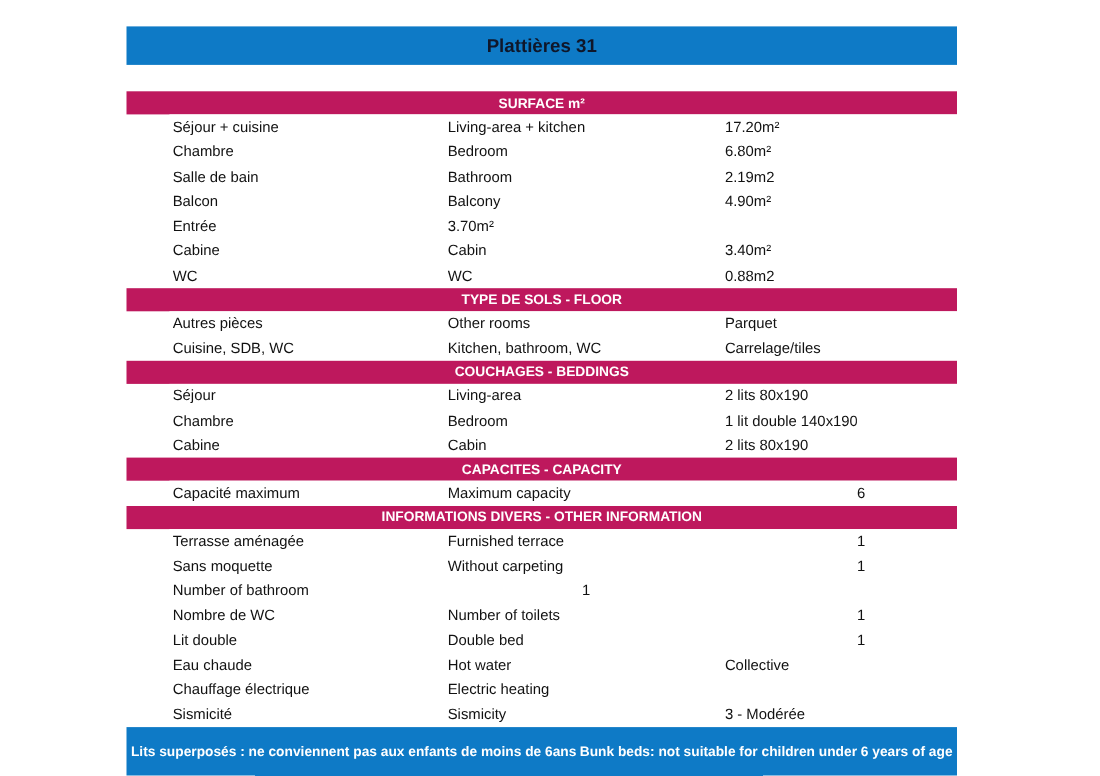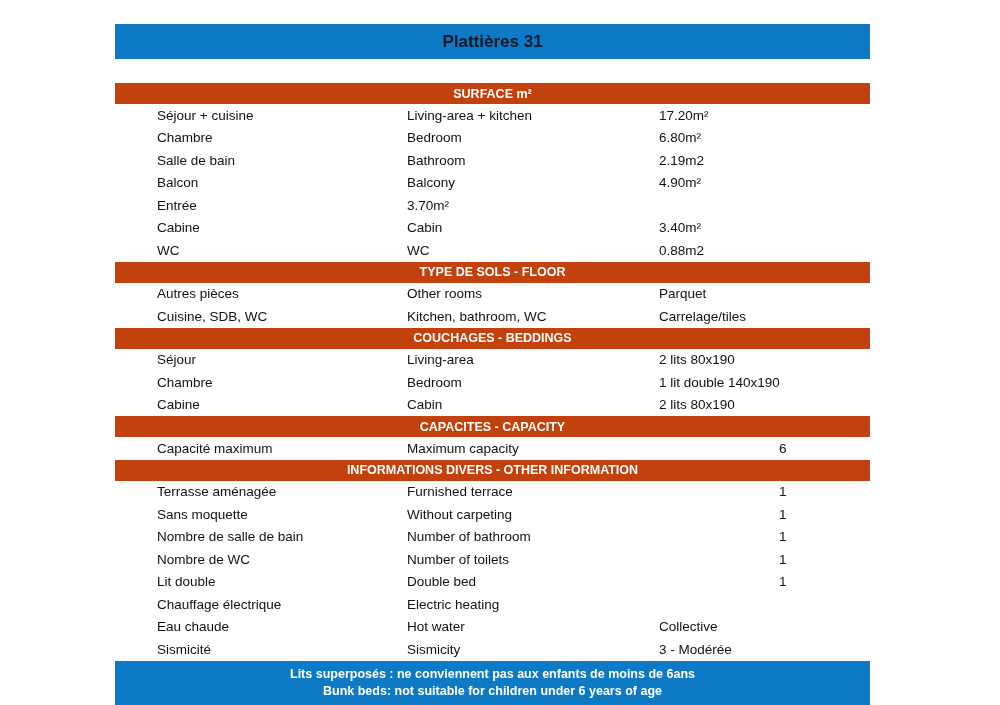--- a/index.html
+++ b/index.html
@@ -21,21 +21,21 @@
     color: #0f172a;
     font-weight: bold;
     font-size: 17px;
     display: flex;
     align-items: center;
     justify-content: center;
   }
   .title-gap { height: 24px; }
   .section-header {
     height: 21px;
-    background: #c2410c;
+    background: #be185d;
     color: #ffffff;
     font-weight: bold;
     font-size: 12.5px;
     display: flex;
     align-items: center;
     justify-content: center;
   }
   .row {
     height: 22.5px;
     display: flex;
@@ -49,21 +49,20 @@
   .col-en  { flex: 0 0 252px; white-space: nowrap; overflow: hidden; }
   .col-val { flex: 0 0 120px; white-space: nowrap; overflow: hidden; }
   .col-num { flex: 1 1 auto;  white-space: nowrap; overflow: hidden; }
   .footer-bar {
     height: 44px;
     background: #0e7ac6;
     color: #ffffff;
     font-weight: bold;
     font-size: 12.5px;
     display: flex;
-    flex-direction: column;
     align-items: center;
     justify-content: center;
     gap: 3px;
     text-align: center;
   }
 </style>
 </head>
 <body>
 
 <div class="sheet">
@@ -163,50 +162,49 @@
     <span class="col-val"></span>
     <span class="col-num">1</span>
   </div>
   <div class="row">
     <span class="col-fr">Sans moquette</span>
     <span class="col-en">Without carpeting</span>
     <span class="col-val"></span>
     <span class="col-num">1</span>
   </div>
   <div class="row">
-    <span class="col-fr">Nombre de salle de bain</span>
     <span class="col-en">Number of bathroom</span>
     <span class="col-val"></span>
     <span class="col-num">1</span>
   </div>
   <div class="row">
     <span class="col-fr">Nombre de WC</span>
     <span class="col-en">Number of toilets</span>
     <span class="col-val"></span>
     <span class="col-num">1</span>
   </div>
   <div class="row">
     <span class="col-fr">Lit double</span>
     <span class="col-en">Double bed</span>
     <span class="col-val"></span>
     <span class="col-num">1</span>
-  </div>
-  <div class="row">
-    <span class="col-fr">Chauffage électrique</span>
-    <span class="col-en">Electric heating</span>
-    <span class="col-val"></span>
-    <span class="col-num"></span>
   </div>
   <div class="row">
     <span class="col-fr">Eau chaude</span>
     <span class="col-en">Hot water</span>
     <span class="col-val">Collective</span>
     <span class="col-num"></span>
   </div>
   <div class="row">
+    <span class="col-fr">Chauffage électrique</span>
+    <span class="col-en">Electric heating</span>
+    <span class="col-val"></span>
+    <span class="col-num"></span>
+  </div>
+  <div class="row">
     <span class="col-fr">Sismicité</span>
     <span class="col-en">Sismicity</span>
     <span class="col-val">3 - Modérée</span>
     <span class="col-num"></span>
   </div>
 
   <div class="footer-bar">
     <div>Lits superposés : ne conviennent pas aux enfants de moins de 6ans</div>
     <div>Bunk beds: not suitable for children under 6 years of age</div>
   </div>

